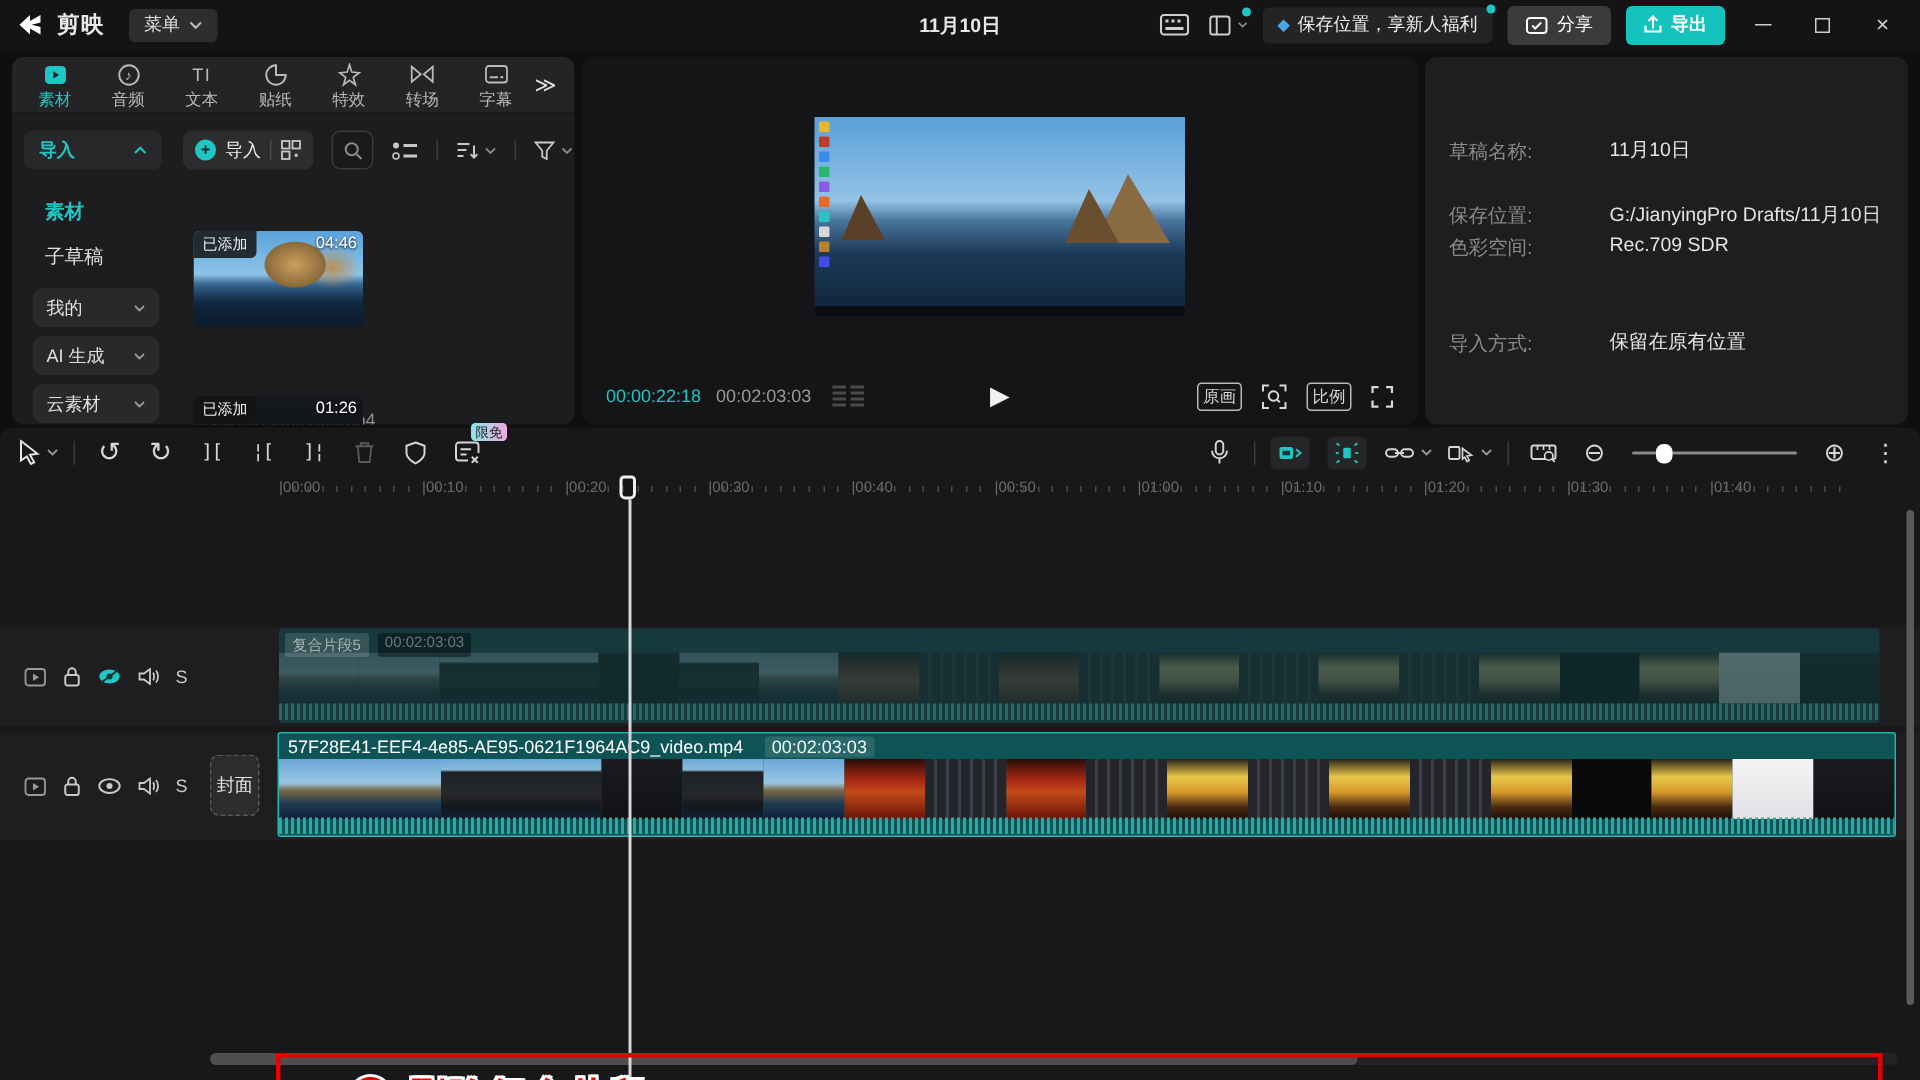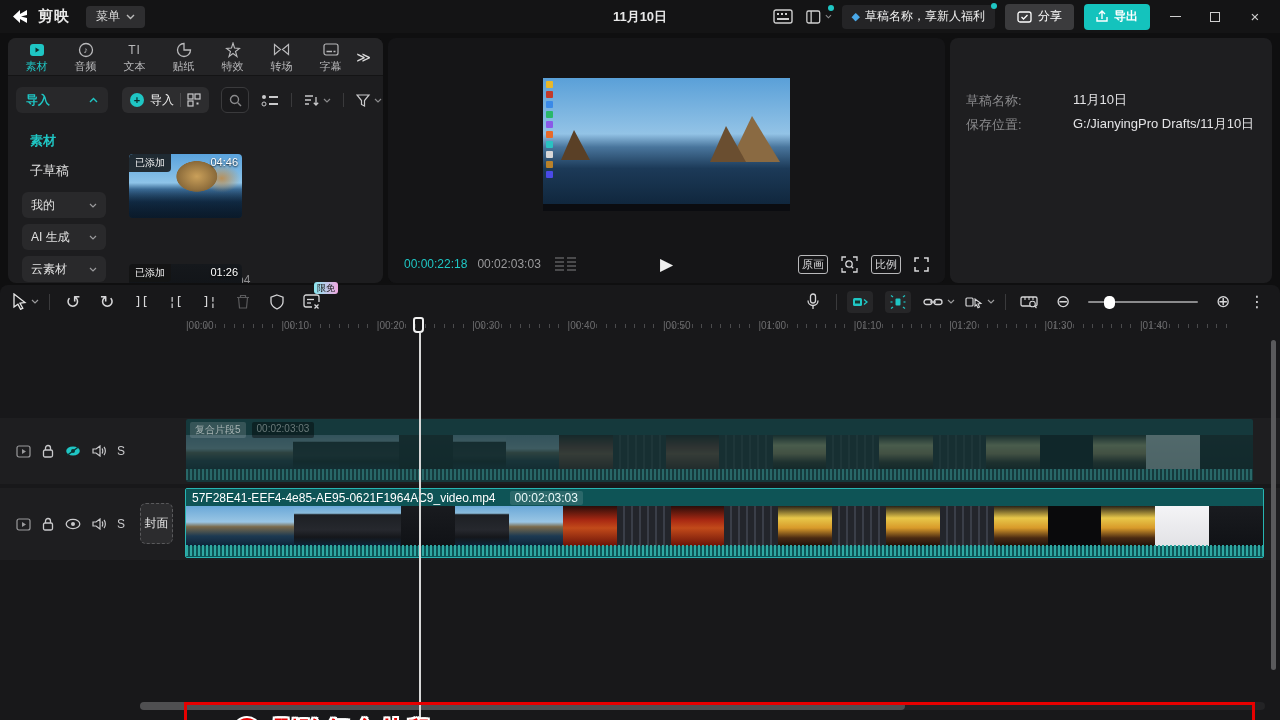--- a/index.html
+++ b/index.html
@@ -200,21 +200,21 @@
             <rect x="1" y="1" width="15" height="14" rx="2" stroke="#cfcfcf" stroke-width="1.5" fill="none"></rect>
             <line x1="6" y1="1" x2="6" y2="15" stroke="#cfcfcf" stroke-width="1.5"></line>
           </svg>
         <span class="dot"></span>
         <svg width="8" height="5" viewBox="0 0 8 5" style="margin-left:2px">
             <path d="M1 1 L4 4 L7 1" stroke="#8a8a8c" stroke-width="1.3" fill="none"></path>
           </svg>
       </div>
       <div class="member-pill">
         <span style="color:#4aa8e8; font-size:11px">◆</span>
-        <span>草稿名称，享新人福利</span>
+        <span>保存位置，享新人福利</span>
         <span class="dot"></span>
       </div>
       <div class="share-btn">
         <svg width="15" height="12" viewBox="0 0 15 12">
             <rect x="1" y="1" width="13" height="10" rx="2" stroke="#fff" stroke-width="1.3" fill="none"></rect>
             <path d="M4.5 6 L6.5 8 L10.5 4" stroke="#fff" stroke-width="1.3" fill="none"></path>
           </svg>
         <span>分享</span>
       </div>
       <div class="export-btn">
@@ -442,23 +442,31 @@
         </span>
       </div>
     </div>
   </div>
 
   <div id="param-panel" class="abs">
     <div class="prow" style="top:53px">
       <span class="lab">草稿名称:</span>
       <span class="val">11月10日</span>
     </div>
-    <div class="prow" style="top:77px">
+    <div class="prow" style="top:96px">
       <span class="lab">保存位置:</span>
       <span class="val">G:/JianyingPro Drafts/11月10日</span>
+    </div>
+    <div class="prow" style="top:117px">
+      <span class="lab">色彩空间:</span>
+      <span class="val">Rec.709 SDR</span>
+    </div>
+    <div class="prow" style="top:181px">
+      <span class="lab">导入方式:</span>
+      <span class="val">保留在原有位置</span>
     </div>
   </div>
 
   <div id="timeline" class="abs">
 
     <div id="tl-toolbar">
       <div class="tli" style="margin-left:12px">
         <svg width="15" height="17" viewBox="0 0 15 17">
             <path d="M2 1 L13 9.5 L8 10.2 L10.8 15.2 L8.6 16.3 L5.9 11.3 L2 14 Z" stroke="#e8e8e8" stroke-width="1.3" fill="none"></path>
           </svg>

